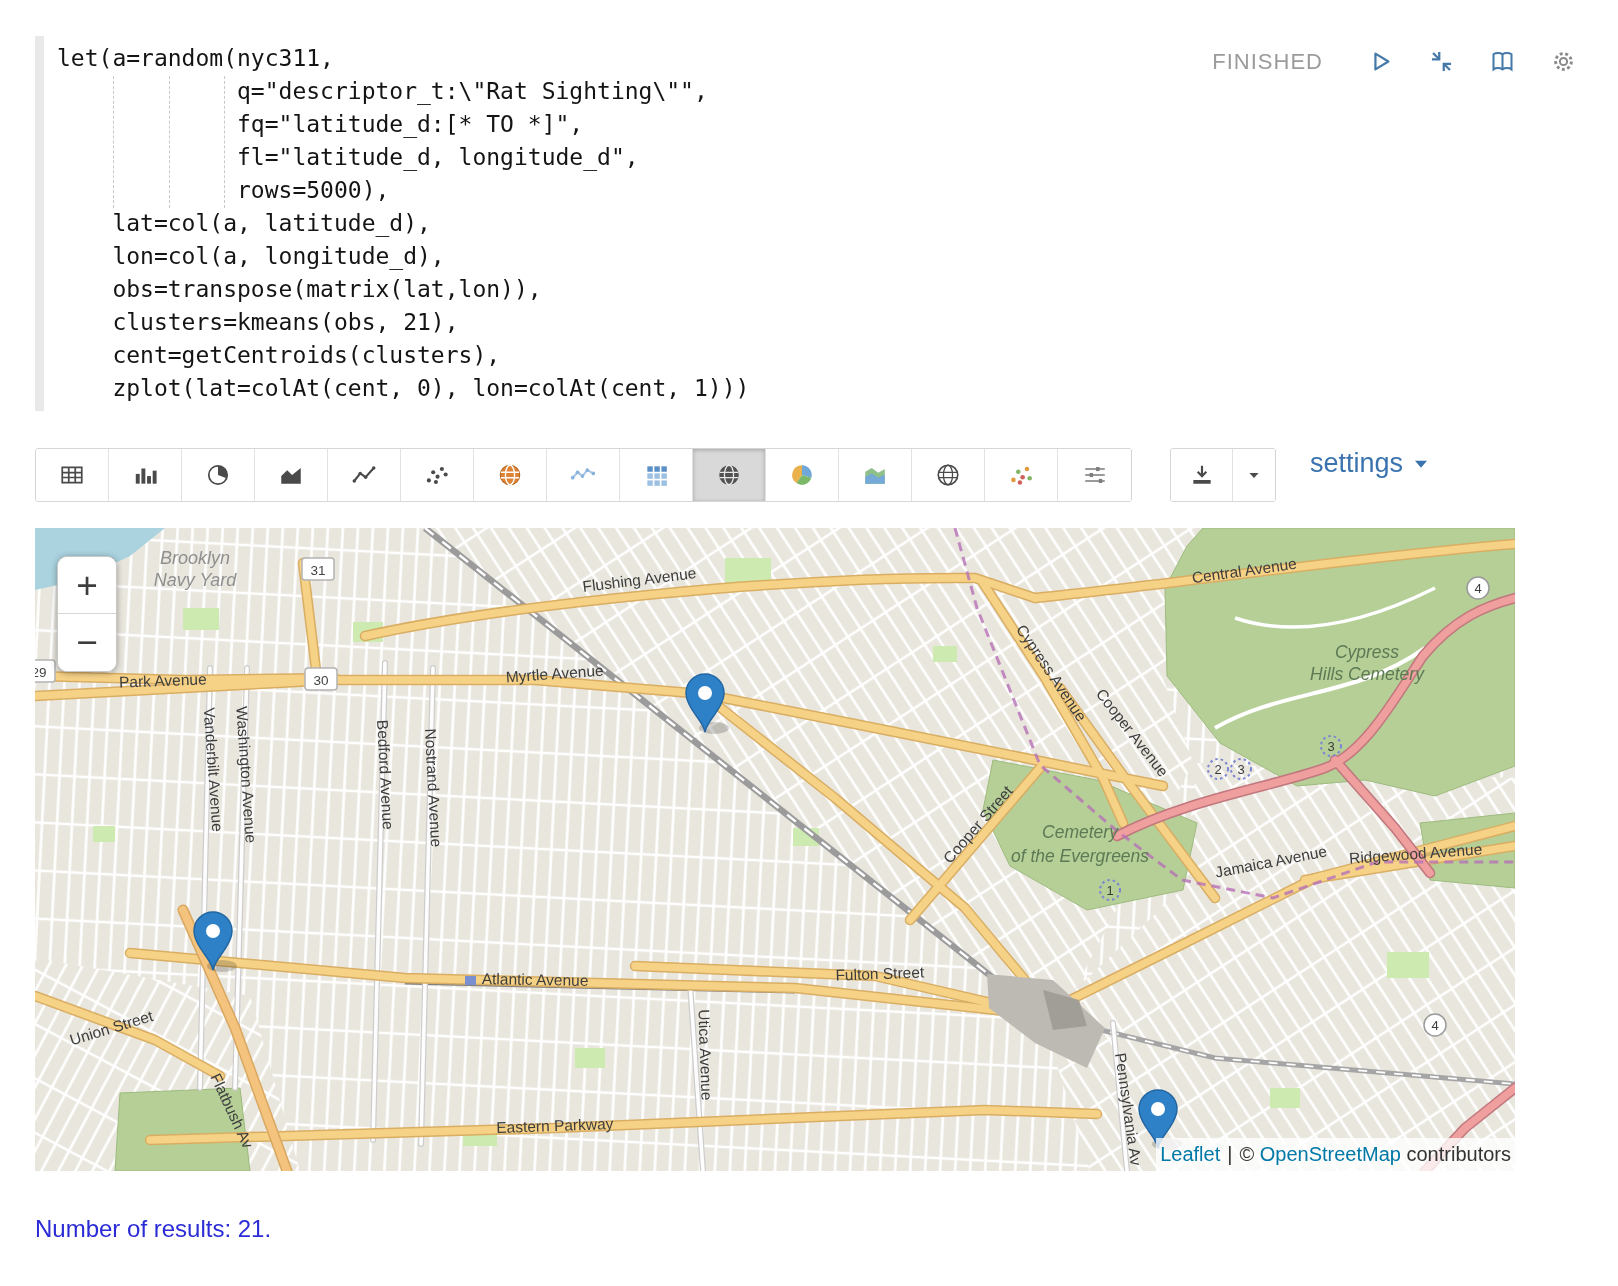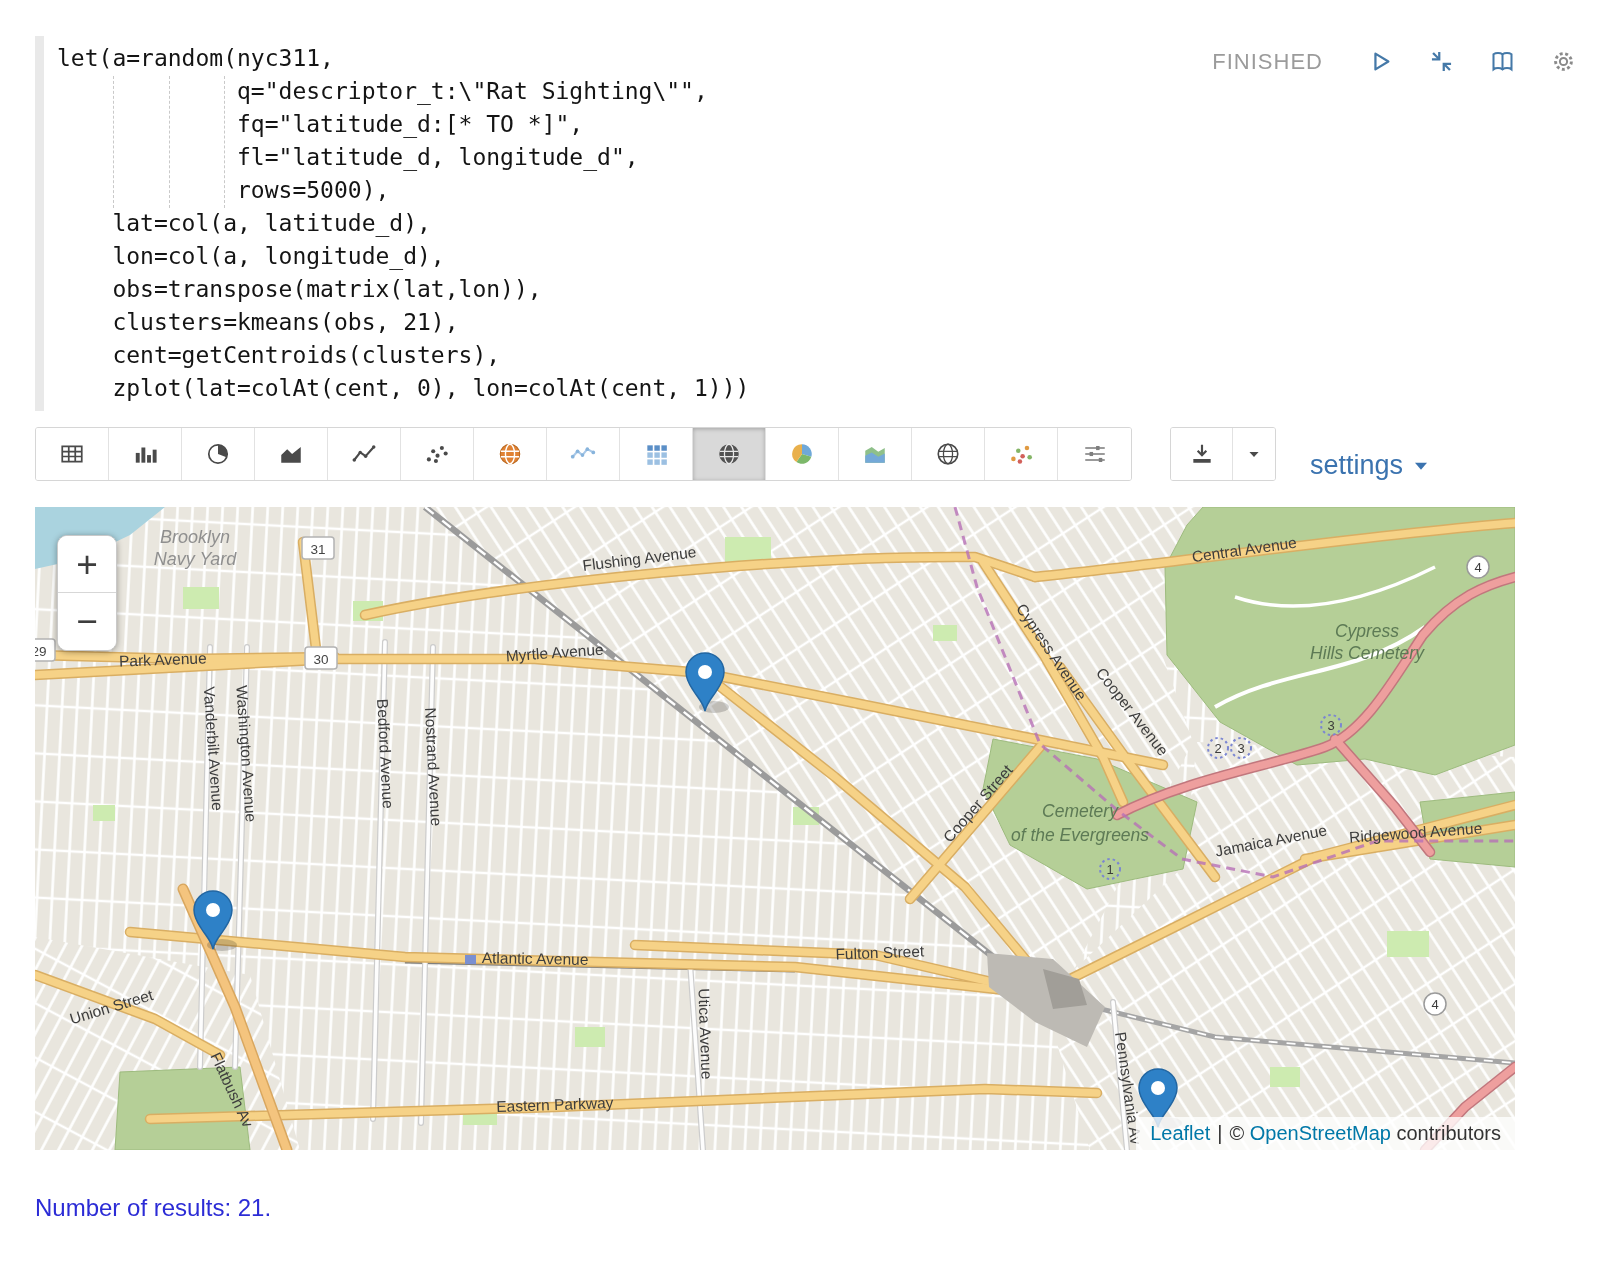--- a/index.html
+++ b/index.html
@@ -13,21 +13,21 @@
            font-size:23px;line-height:33px;color:#141414;white-space:pre;}
   .indent-guide{position:absolute;border-left:1px dashed #c9c9c9;width:0;}
   .ig1{left:69px;top:40px;height:132px;}
   .ig2{left:125px;top:40px;height:132px;}
   .ig3{left:180px;top:40px;height:132px;}
   .status-icons{position:absolute;top:12px;right:6px;display:flex;align-items:center;gap:34px;}
   .status-label{color:#9b9b9b;font-size:22px;letter-spacing:1px;margin-right:10px;}
   .icon-btn{background:none;border:0;padding:0;cursor:pointer;display:flex;align-items:center;}
 
   
-  .toolbar-row{margin:16px 35px 0 35px;display:flex;align-items:flex-end;}
+  .toolbar-row{margin:37px 35px 0 35px;display:flex;align-items:flex-start;}
   .tb-group{display:flex;border:1px solid #d6d6d6;border-radius:3px;overflow:hidden;background:#fff;}
   .tb-btn{width:73px;height:52px;background:#fff;border:0;border-right:1px solid #e2e2e2;
           display:flex;align-items:center;justify-content:center;cursor:pointer;padding:0;}
   .tb-btn:last-child{border-right:0;}
   .tb-btn.selected{background:#d9d9d9;box-shadow:inset 0 1px 4px rgba(0,0,0,.25);}
   .dl-group{display:flex;border:1px solid #d6d6d6;border-radius:3px;overflow:hidden;margin-left:38px;background:#fff;}
   .dl-btn{width:62px;height:52px;background:#fff;border:0;border-right:1px solid #e2e2e2;
           display:flex;align-items:center;justify-content:center;cursor:pointer;padding:0;}
   .dl-caret{width:42px;border-right:0;}
   .settings-link{margin-left:34px;color:#3b73af;font-size:27px;display:flex;align-items:center;gap:9px;cursor:pointer;}
@@ -43,21 +43,21 @@
   .cir-s circle{fill:#ffffff;stroke:#9a9a9a;stroke-width:1.5;}
   .cir-d circle{fill:none;stroke:#7b86d2;stroke-width:2;stroke-dasharray:2.5 3;}
   .cir-s text,.cir-d text{font:13px "Liberation Sans",sans-serif;fill:#3c3c3c;text-anchor:middle;}
 
   .zoom{position:absolute;top:28px;left:22px;width:58px;border-radius:10px;overflow:hidden;
         border:1px solid #c9c9c9;box-shadow:0 1px 6px rgba(0,0,0,.35);background:#fff;z-index:5;}
   .zoom button{display:block;width:100%;height:57px;background:#fff;border:0;font-size:37px;
                color:#3d3d3d;cursor:pointer;font-family:"Liberation Sans",sans-serif;line-height:1;}
   .zoom button:first-child{border-bottom:1px solid #d7d7d7;}
 
-  .attrib{position:absolute;right:0;bottom:0;background:rgba(255,255,255,.78);padding:5px 14px;
+  .attrib{position:absolute;right:0;bottom:0;background:rgba(255,255,255,.78);padding:5px 4px;
           font-size:20px;color:#333;z-index:5;white-space:nowrap;}
   .attrib a{color:#0078a8;text-decoration:none;cursor:pointer;}
   .attrib .sep{margin:0 7px;color:#333;}
 
   
   .footer{margin:44px 35px 40px 35px;font-size:24px;color:#2c2cd6;}
 </style>
 </head>
 <body>
 

